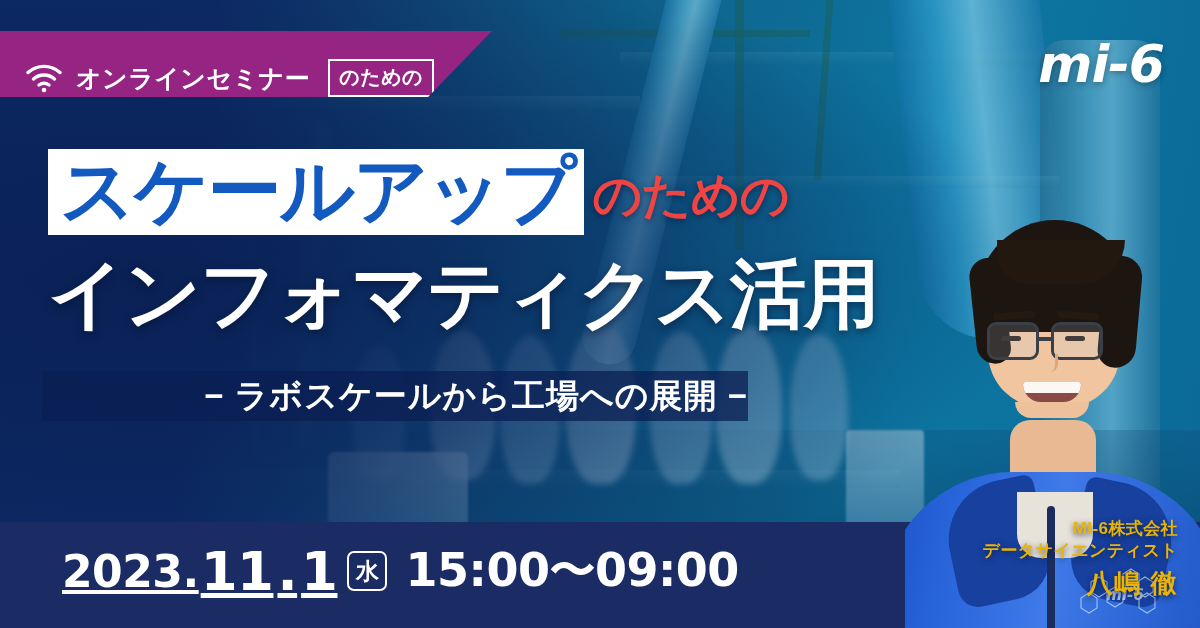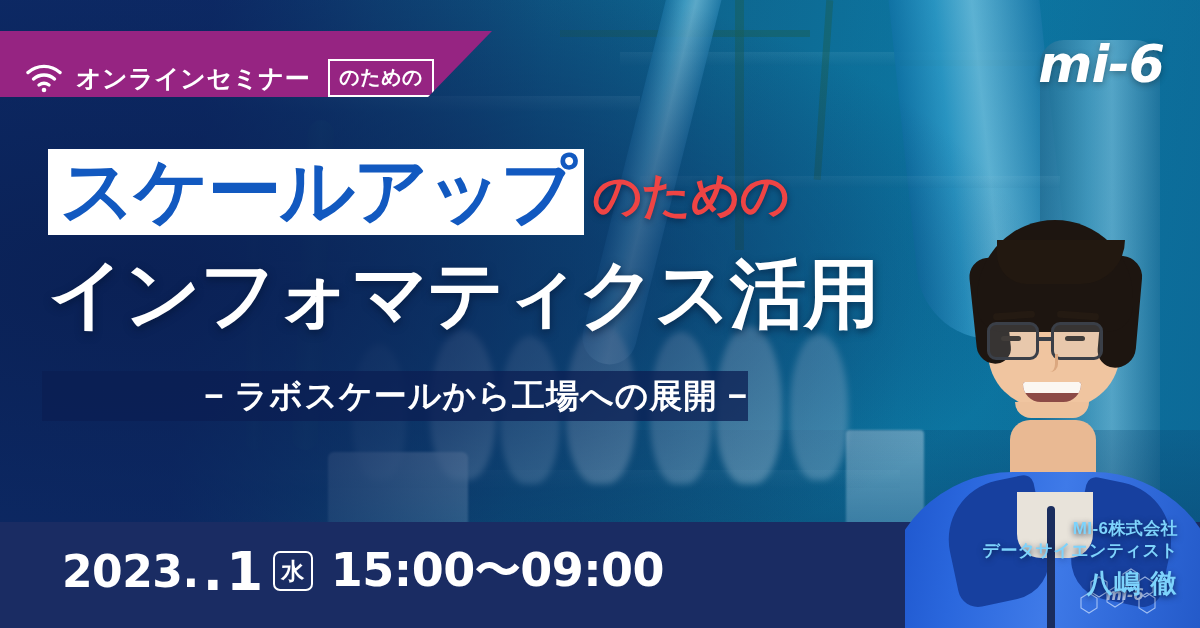--- a/index.html
+++ b/index.html
@@ -93,21 +93,21 @@
 
   
   .sub-box { position:absolute; left:42px; top:371px; width:706px; height:50px;
              background:rgba(11,30,82,.74); display:flex; align-items:center; justify-content:flex-end; }
   .sub-text { color:#fff; font-size:33px; font-weight:700; letter-spacing:1px; white-space:nowrap; }
 
   
   .footer { position:absolute; left:0; top:522px; width:1200px; height:106px; background:#1a2c63; }
   .date-row { position:absolute; left:62px; top:540px; display:flex; align-items:center; gap:10px; }
   .date-main { color:#fff; font-weight:800; font-size:44px; letter-spacing:-.5px;
-               font-family:"DejaVu Sans",sans-serif; }
+               font-family:"DejaVu Sans",sans-serif;text-decoration:underline; }
   .date-big { font-size:53px; }
   .dow { width:40px; height:40px; border:2.5px solid #fff; border-radius:7px; color:#fff;
          font-size:23px; font-weight:700; display:flex; align-items:center; justify-content:center; }
   .time { color:#fff; font-weight:800; font-size:46px; letter-spacing:-.5px; margin-left:8px;
           font-family:"DejaVu Sans",sans-serif; }
 
   
   .portrait { position:absolute; left:905px; top:196px; width:295px; height:432px; overflow:hidden; }
   .pr-neck { position:absolute; left:105px; top:224px; width:86px; height:90px; background:#e9b993; border-radius:20px; }
   .pr-jacket { position:absolute; left:-22px; top:276px; width:340px; height:360px;
@@ -139,21 +139,21 @@
   .pr-brow-r { position:absolute; left:152px; top:116px; width:42px; height:7px; background:#241a12; border-radius:4px; transform:rotate(4deg); }
   .pr-eye-l { position:absolute; left:96px; top:140px; width:20px; height:5px; background:#2a2018; border-radius:3px; }
   .pr-eye-r { position:absolute; left:160px; top:140px; width:20px; height:5px; background:#2a2018; border-radius:3px; }
   .pr-nose { position:absolute; left:141px; top:158px; width:12px; height:18px; border-right:3px solid #dba77f; border-radius:0 0 8px 0; }
   .pr-mouth { position:absolute; left:118px; top:186px; width:58px; height:20px; background:#8c4a46;
               border-radius:4px 4px 30px 30px; overflow:hidden; }
   .pr-teeth { position:absolute; left:0; top:0; width:58px; height:11px; background:#fbf7f2; }
   .pr-chin { position:absolute; left:110px; top:206px; width:74px; height:16px; background:#edc19c; border-radius:0 0 40px 40px; }
   .chest-logo { position:absolute; left:172px; top:372px; width:96px; height:52px; opacity:.75; }
 
-  .speaker { position:absolute; right:22px; top:518px; text-align:right; color:#7dd3fc; line-height:1.32;
+  .speaker { position:absolute; right:22px; top:518px; text-align:right; color:#eab308; line-height:1.32;
              text-shadow:0 2px 6px rgba(4,20,50,.7); }
   .sp-company { font-size:17px; font-weight:700; letter-spacing:.4px; }
   .sp-role { font-size:17px; font-weight:700; letter-spacing:.4px; }
   .sp-name { font-size:26px; font-weight:800; letter-spacing:1.5px; margin-top:3px; }
 </style>
 </head>
 <body>
 
 <div class="stage">
 
@@ -216,20 +216,21 @@
   </div>
 
   <div class="sub-box">
     <span class="sub-text">− ラボスケールから工場への展開 −</span>
   </div>
 
   <div class="footer"></div>
 
   <div class="date-row">
     <span class="date-main">2023.</span>
+    <span class="date-main date-big" style="margin-left:-8px">11</span>
     <span class="date-main date-big" style="margin-left:-6px">.</span>
     <span class="date-main date-big" style="margin-left:-6px">1</span>
     <span class="dow">水</span>
     <span class="time">15:00〜09:00</span>
   </div>
 
   <div class="portrait">
     <div class="pr-neck"></div>
     <div class="pr-jacket"></div>
     <div class="pr-collar-l"></div>

